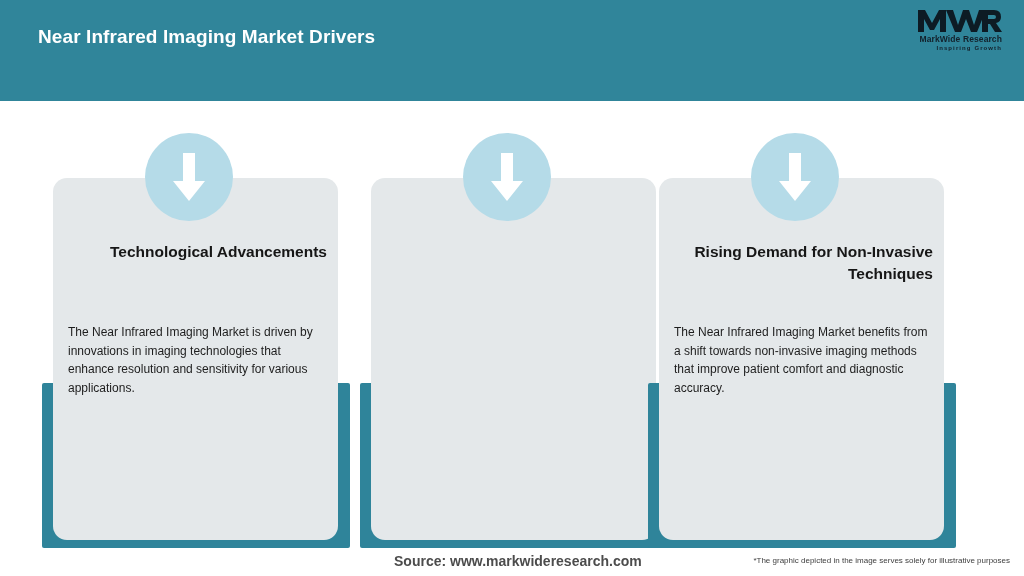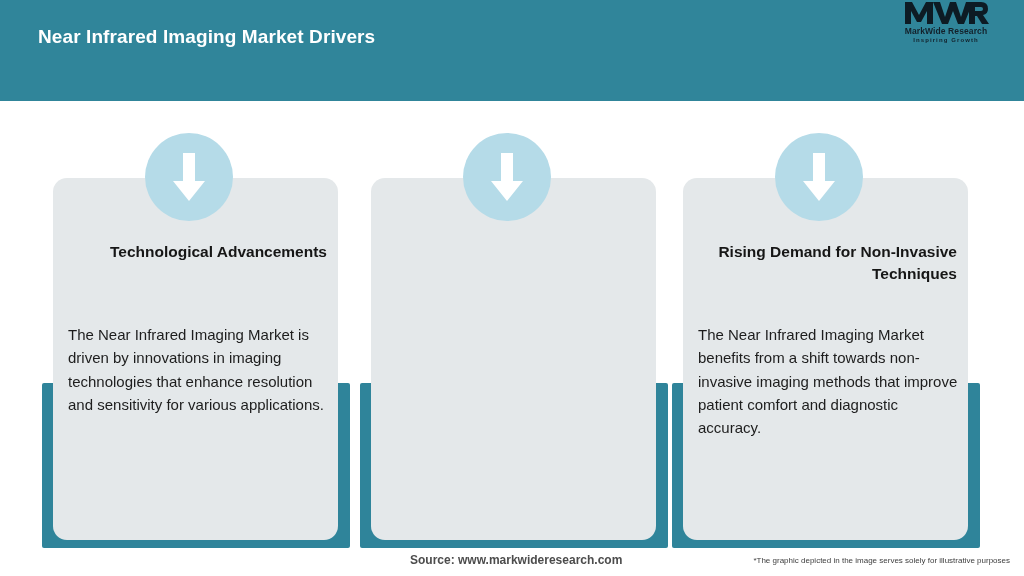--- a/index.html
+++ b/index.html
@@ -33,24 +33,24 @@
     font-size: 19px;
     font-weight: bold;
     color: #ffffff;
     letter-spacing: 0.1px;
   }
 
   
   #brand-logo {
     position: absolute;
     right: 22px;
-    top: 0;
+    top: 8px;
     width: 112px;
     height: 50px;
-    text-align: center;
+    text-align: right;
     line-height: 1;
   }
   #logo-mark {
     display: block;
     height: 26px;
   }
   #logo-name {
     display: block;
     font-size: 8.5px;
     font-weight: bold;
@@ -77,21 +77,21 @@
   }
 
   .card-unit {
     position: absolute;
     top: 0;
     width: 320px;
     height: 440px;
   }
   .card-unit.pos-0 { left: 42px; }
   .card-unit.pos-1 { left: 360px; }
-  .card-unit.pos-2 { left: 672px; }
+  .card-unit.pos-2 { left: 648px; }
 
   
   .card-frame {
     position: absolute;
     left: 0;
     top: 282px;
     width: 308px;
     height: 165px;
     background: #2f849a;
     border-radius: 2px;
@@ -135,32 +135,32 @@
     color: #161616;
     line-height: 1.42;
     z-index: 2;
   }
 
   .card-body {
     position: absolute;
     left: 26px;
     top: 222px;
     width: 260px;
-    font-size: 15px;
+    font-size: 12px;
     color: #1d1d1d;
     line-height: 1.55;
     z-index: 2;
   }
 
   
   #footer-source {
     position: absolute;
-    left: 410px;
+    left: 394px;
     top: 553px;
-    font-size: 12px;
+    font-size: 14px;
     font-weight: bold;
     color: #4c4c4c;
   }
 
   #footer-disclaimer {
     position: absolute;
     right: 14px;
     top: 556px;
     font-size: 8px;
     color: #3d3d3d;

